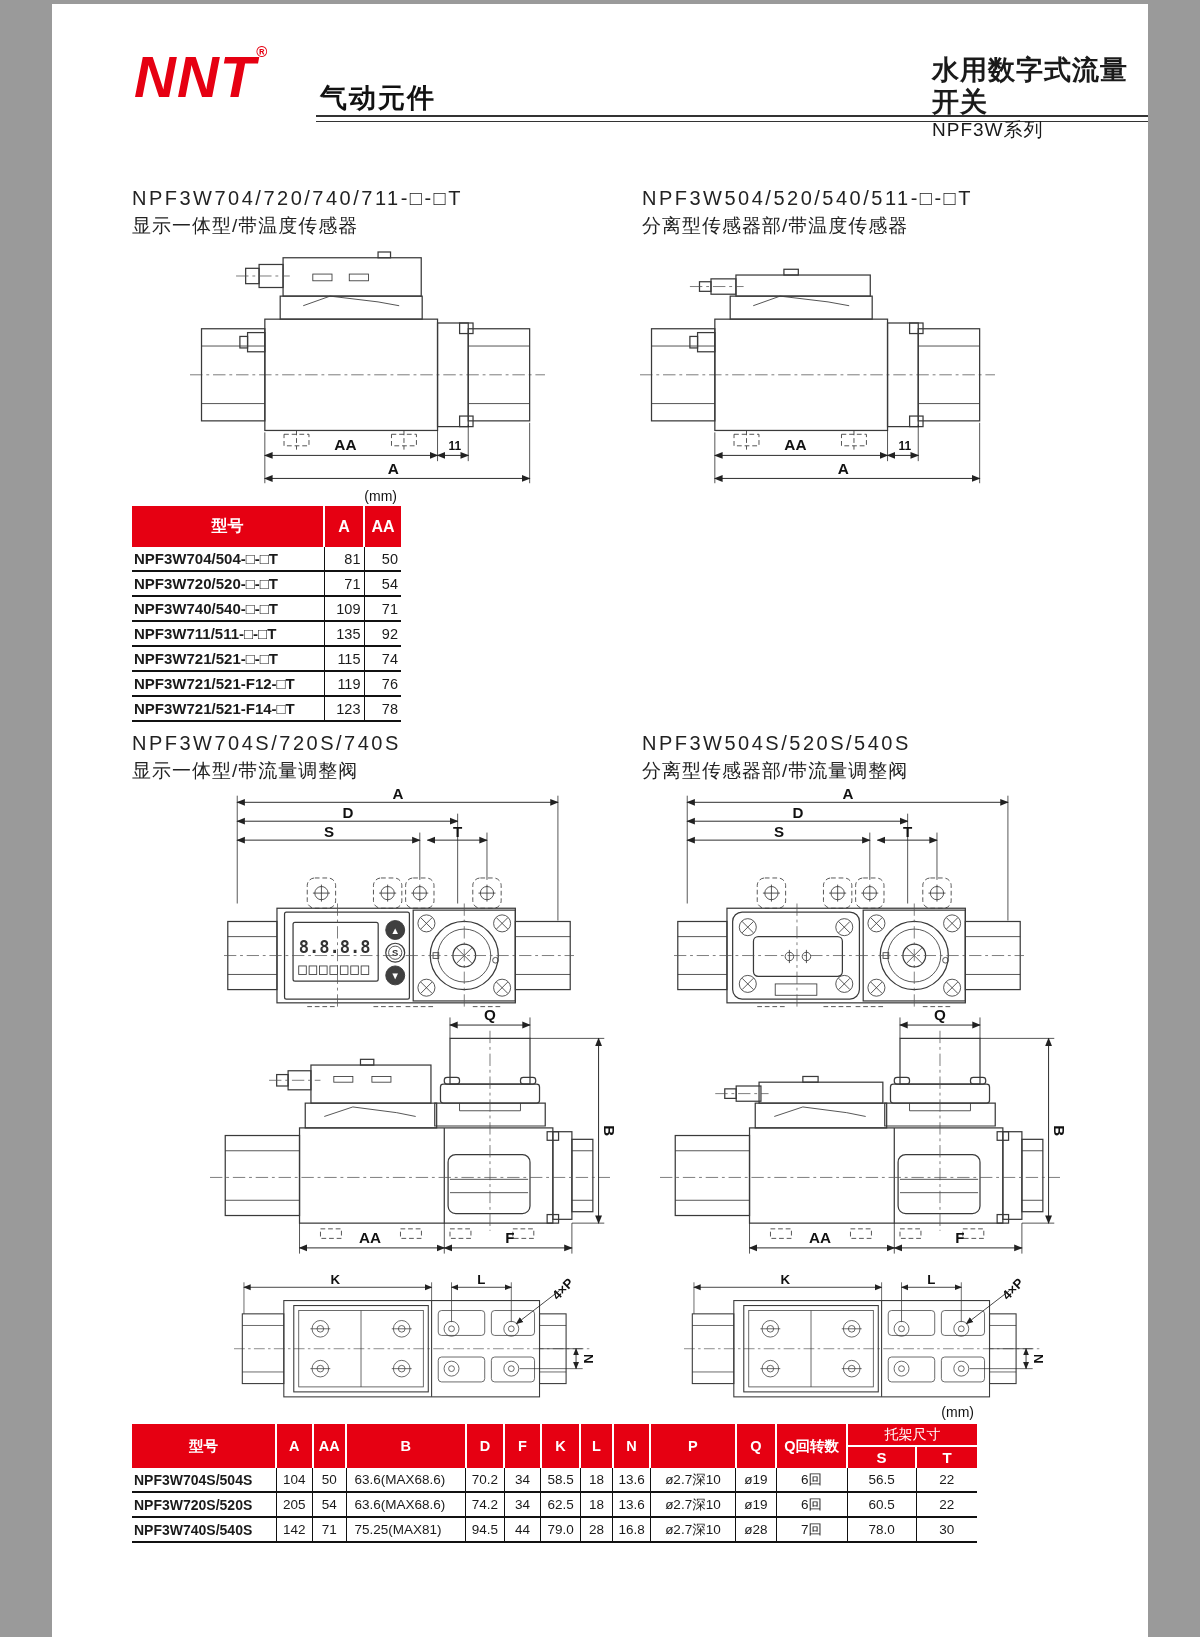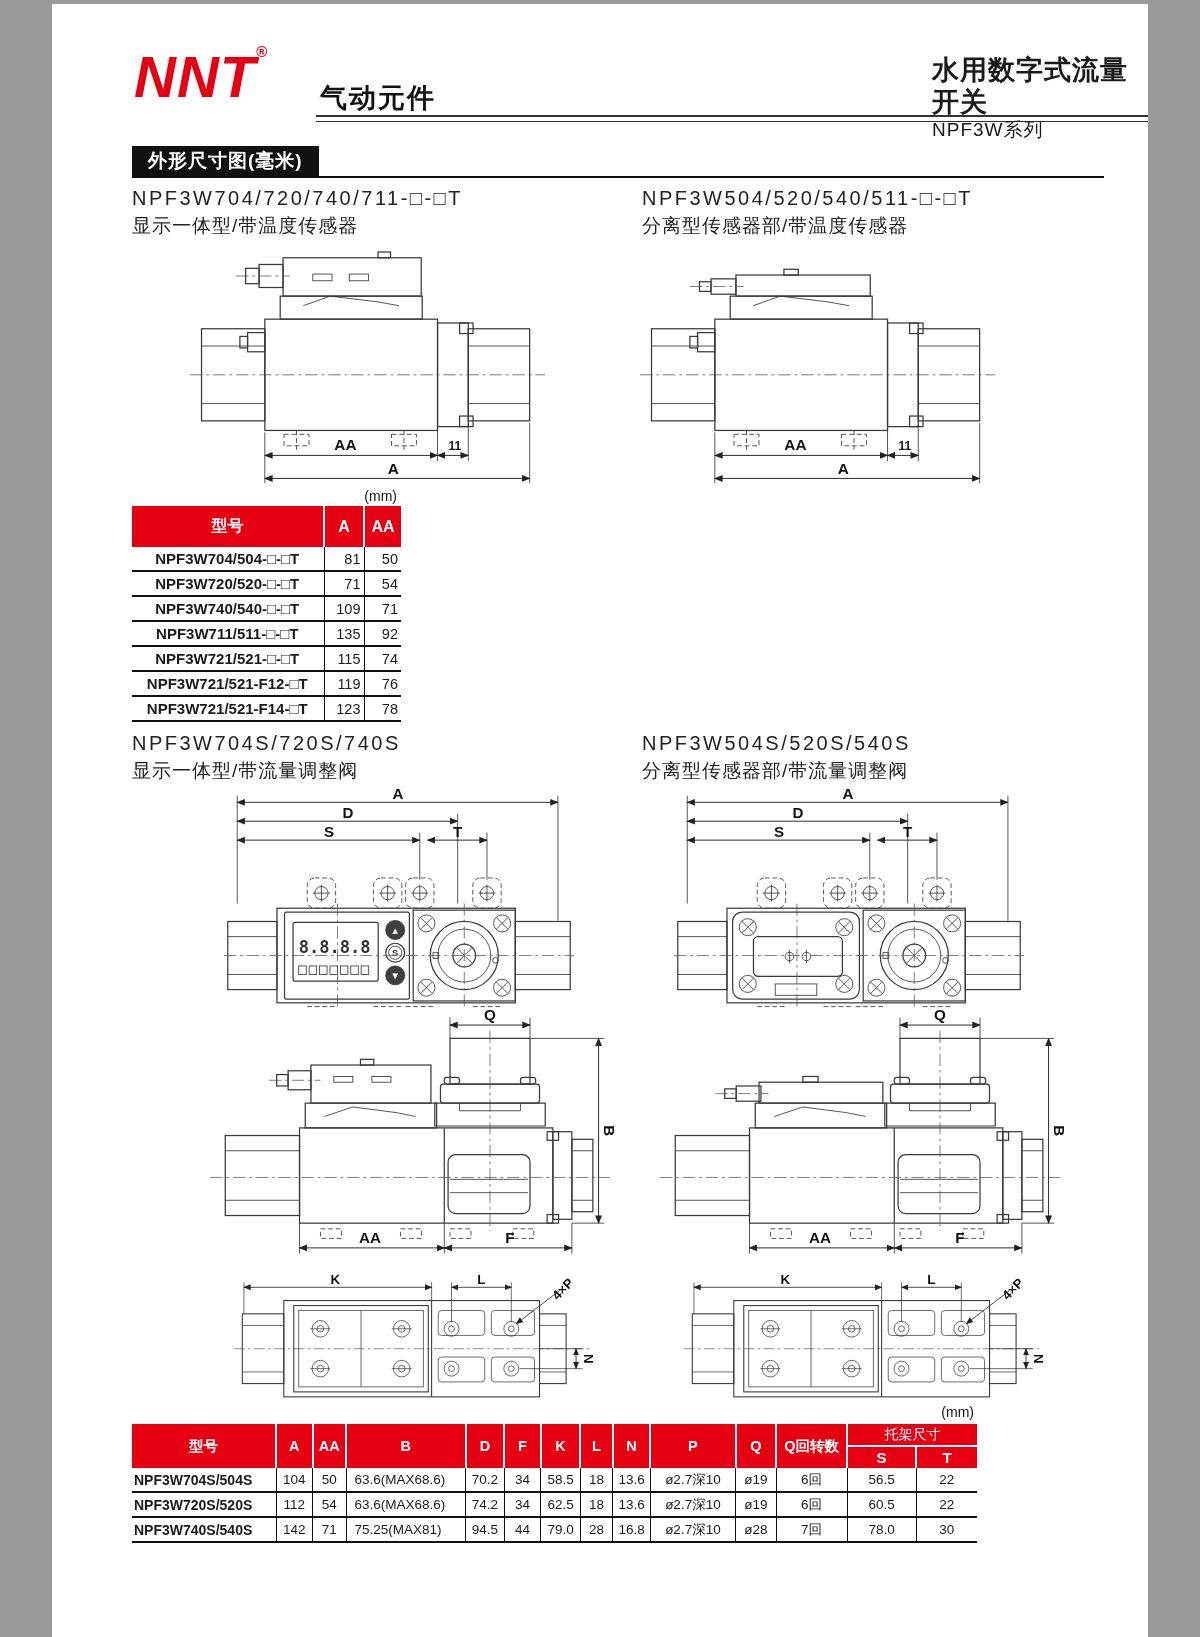--- a/index.html
+++ b/index.html
@@ -31,21 +31,21 @@
   .page-num{left:0;top:1560px;width:1200px;text-align:center;
             font-family:"Liberation Serif",serif;font-size:21px;color:#111;}
 
   
   table{border-collapse:collapse;table-layout:fixed;}
   th{background:#e60012;color:#fff;font-weight:bold;padding:0;}
   td{padding:0 3px;white-space:nowrap;overflow:hidden;}
   .t1 th{font-size:16px;height:41px;border-left:2px solid #fff;}
   .t1 th:first-child{border-left:none;}
   .t1 td{font-size:14.5px;height:23px;text-align:right;border-bottom:2px solid #111;border-left:1.2px solid #111;}
-  .t1 td:first-child{border-left:none;text-align:center;font-weight:bold;font-size:15px;padding-left:2px;}
+  .t1 td:first-child{border-left:none;text-align:left;font-weight:bold;font-size:15px;padding-left:2px;}
   .t2 th{font-size:14.5px;border-left:2px solid #fff;}
   .t2 thead tr:first-child th:first-child{border-left:none;}
   .t2 .bracket{border-bottom:2px solid #fff;height:21px;font-weight:normal;font-size:14px;}
   .t2 .sub{height:21px;font-size:15px;}
   .t2 td{font-size:13.5px;height:23px;text-align:center;border-bottom:2px solid #111;border-left:1.2px solid #111;}
   .t2 td:first-child{border-left:none;text-align:left;font-weight:bold;font-size:14px;padding-left:2px;}
   .t2 td.lft{text-align:left;padding-left:8px;}
 
   
   svg{overflow:visible;}
@@ -76,23 +76,20 @@
 <div class="page">
 
   <div class="abs logo"><span>NNT</span><span class="reg">®</span></div>
   <div class="abs brand-sub">气动元件</div>
   <div class="abs hdr-rule"></div>
   <div class="abs hdr-right">
     <div class="hdr-title">水用数字式流量开关</div>
     <div class="hdr-series">NPF3W系列</div>
   </div>
 
-  <div class="abs section-bar">
-    <span class="section-chip">外形尺寸图(毫米)</span>
-  </div>
 
   <div class="abs model-block" style="left:80px;top:182px;">
     <div class="model-code">NPF3W704/720/740/711-□-□T</div>
     <div class="model-desc">显示一体型/带温度传感器</div>
   </div>
   <div class="abs model-block" style="left:590px;top:182px;">
     <div class="model-code">NPF3W504/520/540/511-□-□T</div>
     <div class="model-desc">分离型传感器部/带温度传感器</div>
   </div>
 
@@ -727,21 +724,21 @@
         <td>18</td>
         <td>13.6</td>
         <td>ø2.7深10</td>
         <td>ø19</td>
         <td>6回</td>
         <td>56.5</td>
         <td>22</td>
       </tr>
       <tr>
         <td>NPF3W720S/520S</td>
-        <td>112</td>
+        <td>205</td>
         <td>54</td>
         <td class="lft">63.6(MAX68.6)</td>
         <td>74.2</td>
         <td>34</td>
         <td>62.5</td>
         <td>18</td>
         <td>13.6</td>
         <td>ø2.7深10</td>
         <td>ø19</td>
         <td>6回</td>

